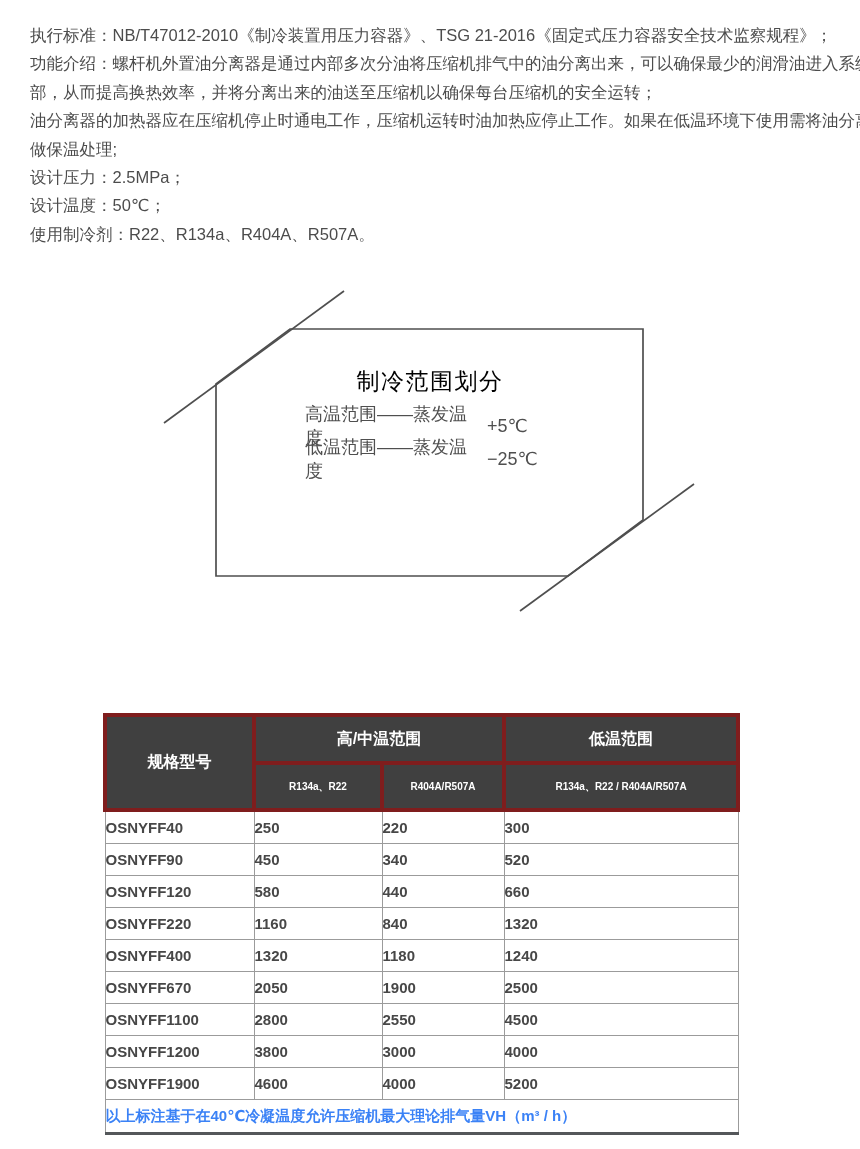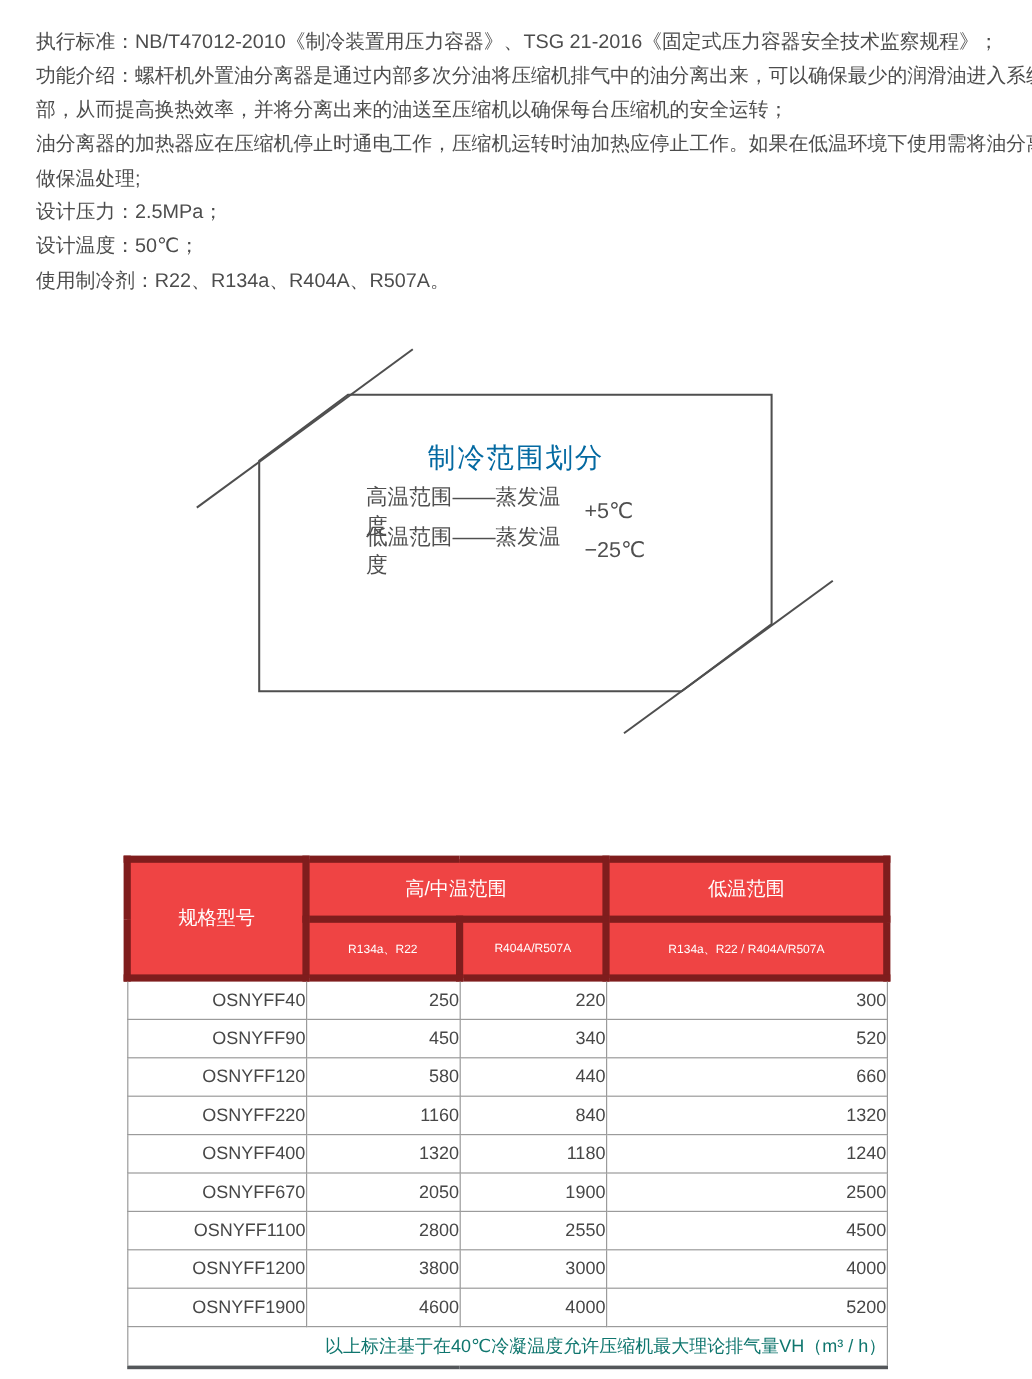--- a/index.html
+++ b/index.html
@@ -24,21 +24,21 @@
   
   .diagram{
     position:absolute;left:0;top:280px;width:860px;height:340px;
   }
   .diagram svg{position:absolute;left:0;top:0;}
   .dg-title{
     position:absolute;left:0;top:86px;width:860px;
     text-align:center;
     font-size:23px;
     letter-spacing:1.5px;
-    color:#0369a1;
+    color:#000000;
   }
   .dg-lines{
     position:absolute;left:305px;top:130px;
   }
   .dg-row{
     height:32.4px;
     display:flex;
     align-items:center;
     font-size:18px;
     color:#4f4f4f;
@@ -49,40 +49,41 @@
   
   table.spec{
     position:absolute;left:103px;top:713px;
     width:633px;
     border-collapse:collapse;
     table-layout:fixed;
     border-top:3px solid #54575a;
     border-bottom:3px solid #54575a;
   }
   table.spec th{
-    background:#ef4444;
+    background:#404040;
     color:#ffffff;
-    font-weight:normal;
-    border:6px solid #7f1d1d;
+    font-weight:bold;
+    border:4px solid #7f1d1d;
     font-size:16px;
   }
   table.spec thead tr.group-row th{height:42px;}
   table.spec thead tr.sub-row th{height:41px;font-size:10px;}
   table.spec td{
     border:1px solid #9b9b9b;
-    text-align:right;
+    text-align:left;
     color:#474747;
     font-size:15px;
     height:31px;
     padding:0;
+    font-weight:bold;
   }
   table.spec tr.footnote-row td{
     height:32px;
     font-size:15px;
-    color:#0f766e;
+    color:#3b82f6;
   }
 </style>
 </head>
 <body>
 
 <div class="intro">
   <div>执行标准：NB/T47012-2010《制冷装置用压力容器》、TSG 21-2016《固定式压力容器安全技术监察规程》；</div>
   <div>功能介绍：螺杆机外置油分离器是通过内部多次分油将压缩机排气中的油分离出来，可以确保最少的润滑油进入系统内</div>
   <div>部，从而提高换热效率，并将分离出来的油送至压缩机以确保每台压缩机的安全运转；</div>
   <div>油分离器的加热器应在压缩机停止时通电工作，压缩机运转时油加热应停止工作。如果在低温环境下使用需将油分离器</div>

